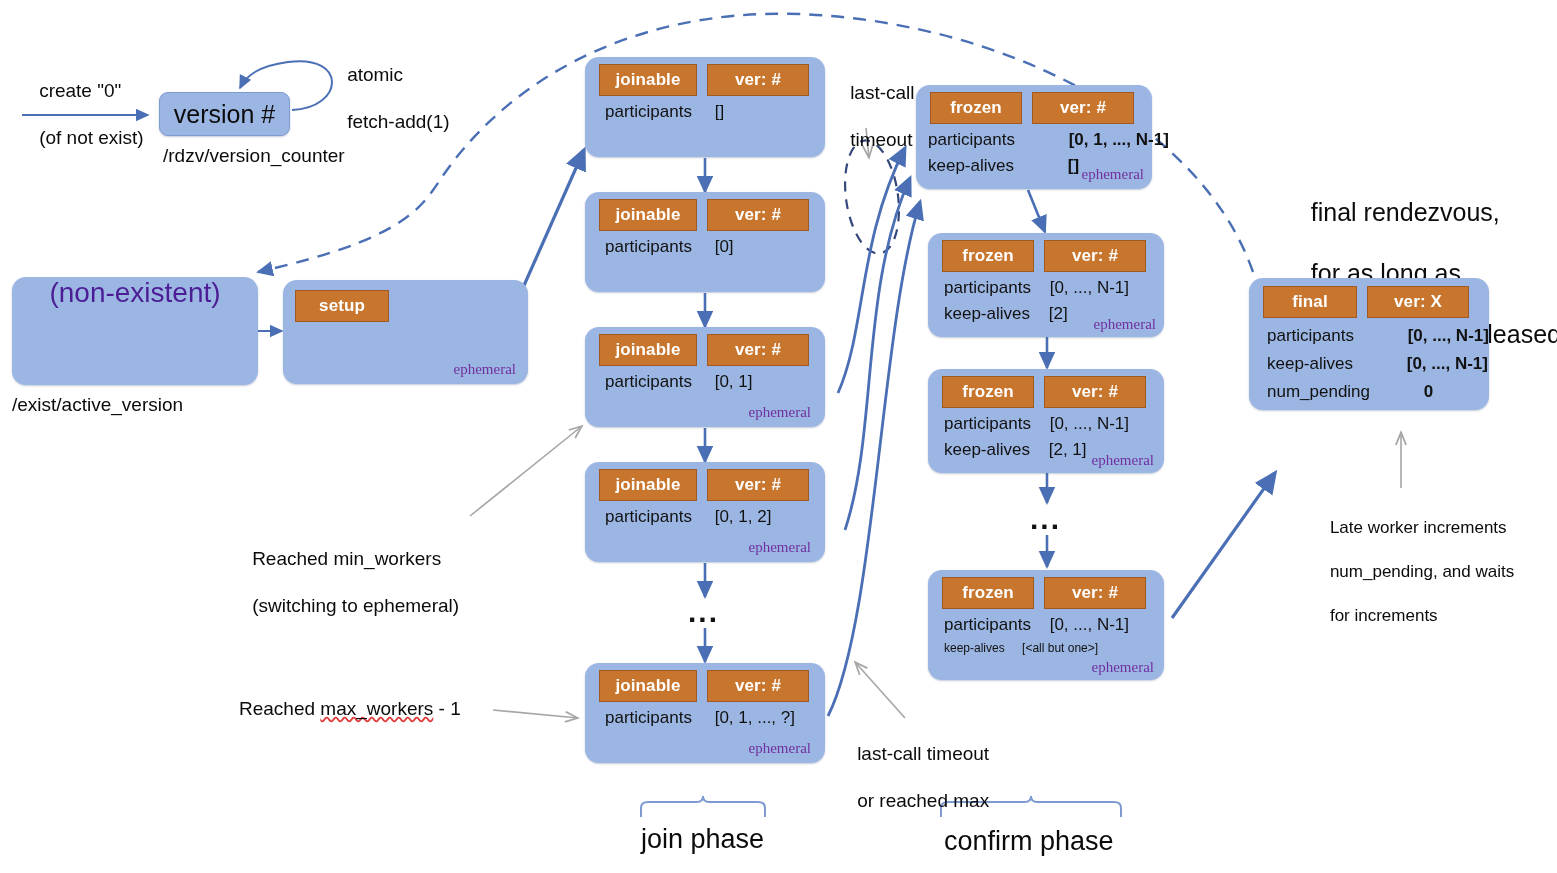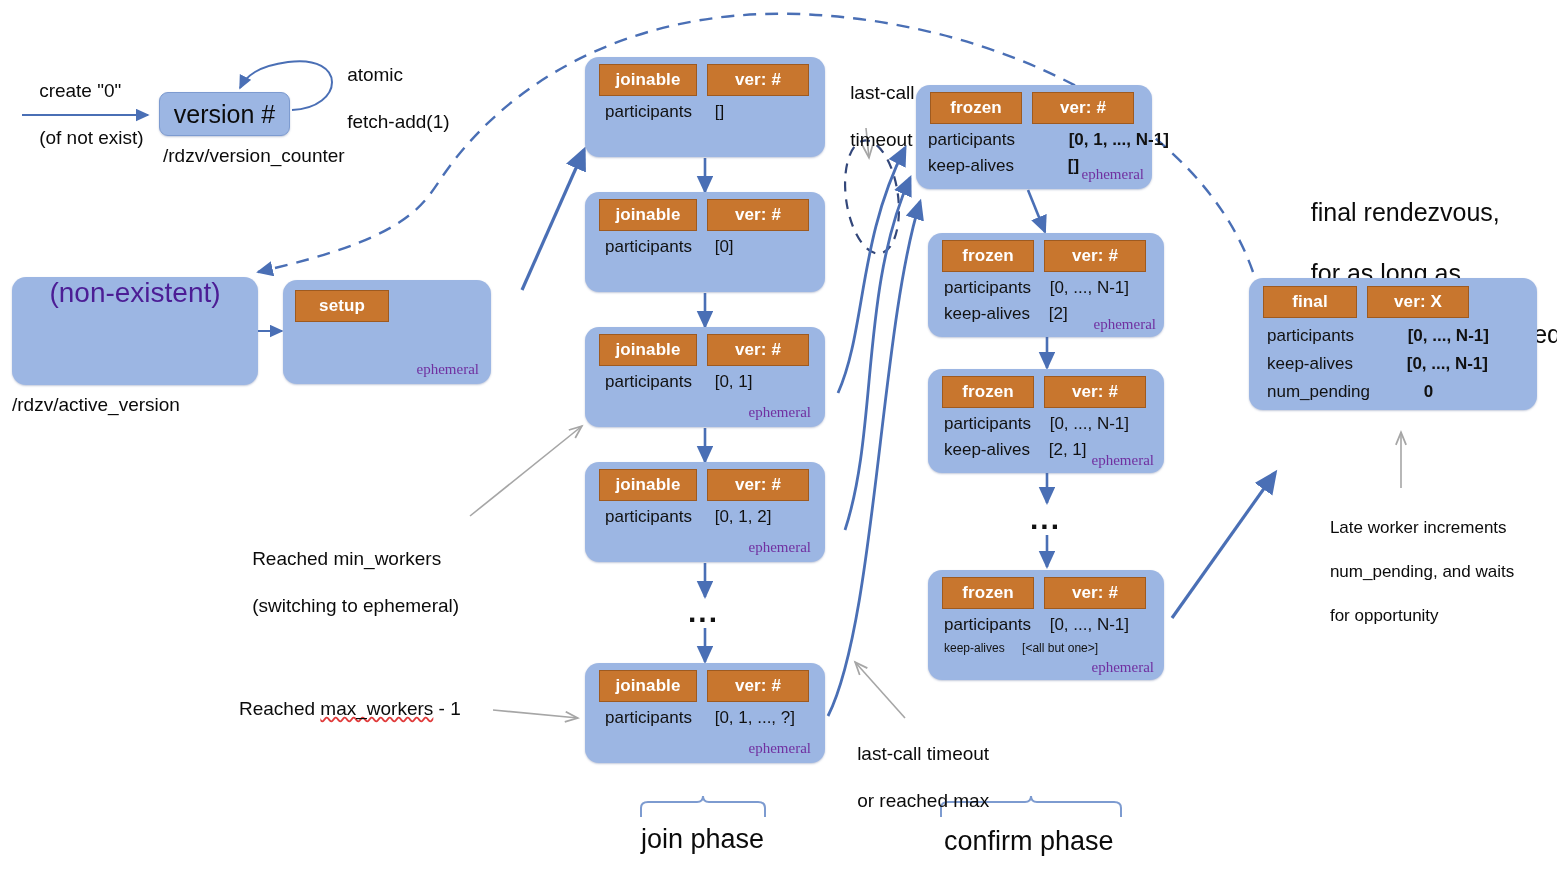--- a/index.html
+++ b/index.html
@@ -204,23 +204,23 @@
   <div class="node small" style="left:159px;top:92px;width:131px;height:44px;">
     <span>version #</span>
   </div>
 
   <div class="lbl" style="left:163px;top:144px;">/rdzv/version_counter</div>
 
   <div class="node plain" style="left:12px;top:277px;width:246px;height:108px;">
     <span>(non-existent)</span>
   </div>
 
-  <div class="lbl" style="left:12px;top:393px;">/rdzv/active_version</div>
-
-  <div class="node" style="left:283px;top:280px;width:208px;height:104px;">
+  <div class="lbl" style="left:12px;top:393px;">/exist/active_version</div>
+
+  <div class="node" style="left:283px;top:280px;width:245px;height:104px;">
     <div class="chiprow" style="left:12px;top:10px;">
       <div class="chip" style="width:92px;">setup</div>
     </div>
     <div class="eph" style="right:12px;bottom:6px;">ephemeral</div>
   </div>
 
   <div class="lbl" style="left:231px;top:524px;">
     <span>Reached min_workers</span><br>
     <span>(switching to ephemeral)</span>
   </div>
@@ -362,21 +362,21 @@
     </div>
     <div class="eph" style="right:10px;bottom:4px;">ephemeral</div>
   </div>
 
   <div class="lbl big" style="left:1283px;top:166px;">
     <span>final rendezvous,</span><br>
     <span>for as long as</span><br>
     <span>keep-alives are leased</span>
   </div>
 
-  <div class="node" style="left:1249px;top:278px;width:288px;height:132px;">
+  <div class="node" style="left:1249px;top:278px;width:240px;height:132px;">
     <div class="chiprow" style="left:14px;top:8px;">
       <div class="chip" style="width:92px;">final</div>
       <div class="chip" style="width:100px;">ver: X</div>
     </div>
     <div class="kv b" style="left:18px;top:48px;">
       <span class="k">participants</span>
       <span class="v" style="margin-left:14px;">[0, ..., N-1]</span>
     </div>
     <div class="kv b" style="left:18px;top:76px;">
       <span class="k">keep-alives</span>
@@ -384,19 +384,19 @@
     </div>
     <div class="kv b" style="left:18px;top:104px;">
       <span class="k">num_pending</span>
       <span class="v" style="margin-left:14px;">0</span>
     </div>
   </div>
 
   <div class="lbl note" style="left:1311px;top:495px;">
     <span>Late worker increments</span><br>
     <span>num_pending, and waits</span><br>
-    <span>for opportunity</span>
+    <span>for increments</span>
   </div>
 
   <div class="lbl phase" style="left:641px;top:823px;">join phase</div>
   <div class="lbl phase" style="left:944px;top:825px;">confirm phase</div>
 
 </div>
 
 </body></html>

